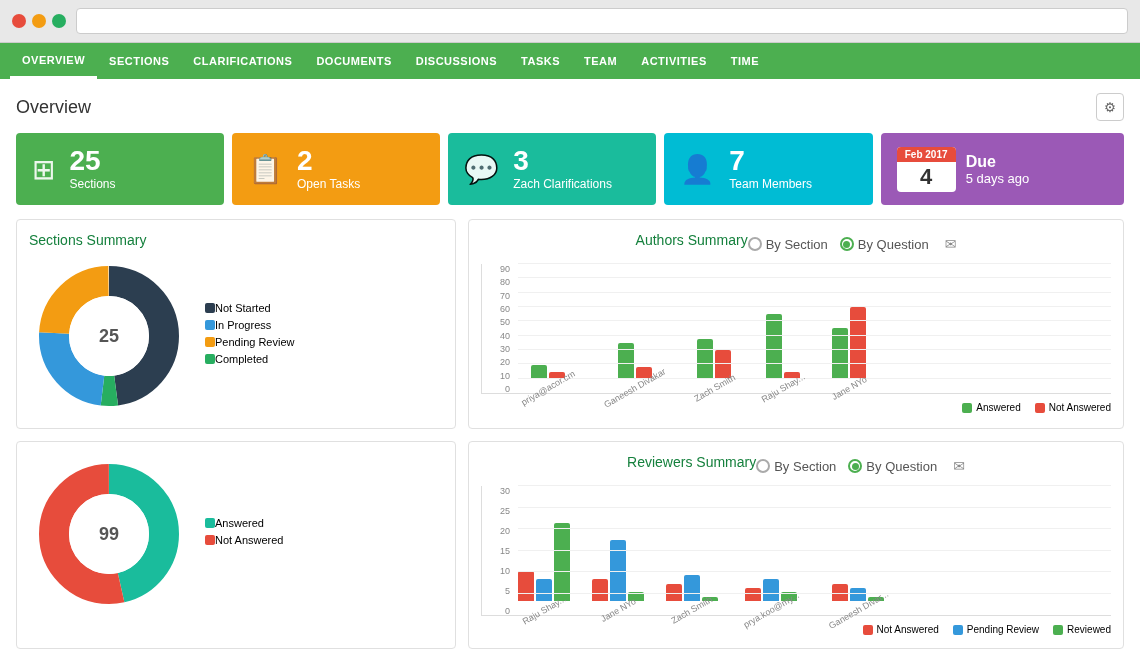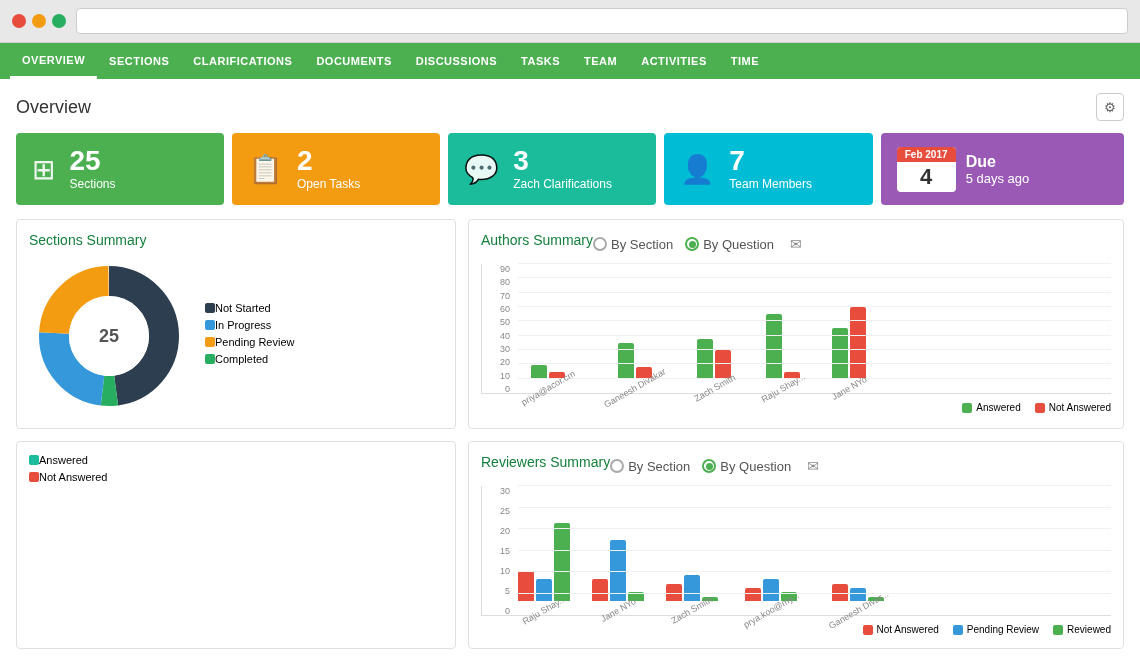--- a/index.html
+++ b/index.html
@@ -154,21 +154,21 @@
     }
 
     .legend { font-size: 11px; }
     .legend-item { display: flex; align-items: center; margin-bottom: 5px; }
     .legend-dot { width: 10px; height: 10px; border-radius: 2px; flex-shrink: 0; }
 
     
     .panel-header {
       display: flex;
       align-items: center;
-      justify-content: flex-start;
+      justify-content: center;
       margin-bottom: 8px;
     }
     .radio-group { display: flex; gap: 12px; align-items: center; font-size: 13px; color: #555; }
     .radio-item { display: flex; align-items: center; gap: 4px; cursor: pointer; }
     .radio-circle {
       width: 14px; height: 14px;
       border-radius: 50%;
       border: 2px solid #aaa;
       display: flex; align-items: center; justify-content: center;
     }
@@ -425,20 +425,30 @@
     </div>
           </div>
         </div>
     </div>
   </div>
 
   <div class="panels-row">
 
     <div class="panel panel-left">
       <div class="chart-container">
+        <div class="donut-wrap">
+          <svg width="160" height="160" viewBox="0 0 160 160">
+
+            <circle cx="80" cy="80" r="55" fill="none" stroke="#1abc9c" stroke-width="30" stroke-dasharray="160.3 349.7" stroke-dashoffset="0" transform="rotate(-90 80 80)"></circle>
+
+            <circle cx="80" cy="80" r="55" fill="none" stroke="#e74c3c" stroke-width="30" stroke-dasharray="184.6 325.4" stroke-dashoffset="-160.3" transform="rotate(-90 80 80)"></circle>
+            <circle cx="80" cy="80" r="40" fill="white"></circle>
+          </svg>
+          <div class="donut-center">99</div>
+        </div>
         <div class="legend" id="questions-legend">
             <div class="legend-item">
               <div class="legend-dot" style="background:#1abc9c"></div>
               <span>Answered</span>
             </div>
             <div class="legend-item">
               <div class="legend-dot" style="background:#e74c3c"></div>
               <span>Not Answered</span>
             </div>
           </div>

